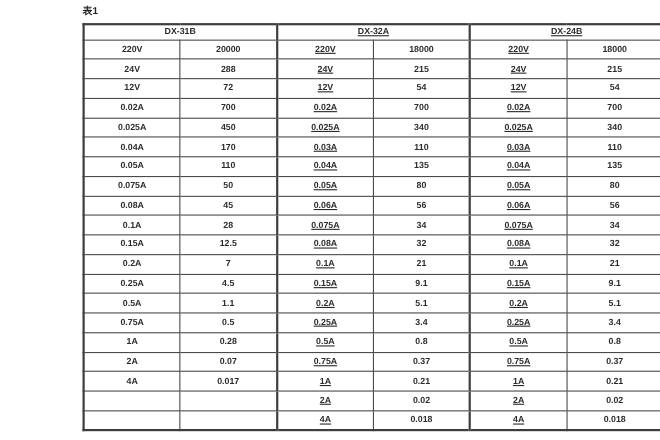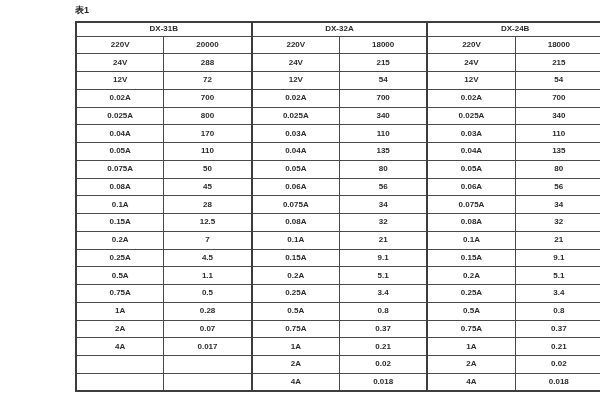--- a/index.html
+++ b/index.html
@@ -39,21 +39,21 @@
     font-weight: bold;
     color: #2b2b2b;
     text-align: center;
     vertical-align: middle;
     padding: 0;
     line-height: 1;
     height: 14px;
     overflow: hidden;
     white-space: nowrap;
   }
-  .group-start { border-left: 2px solid #3d3d3d !important; }
+  .group-start { border-left: 2px solid #3d3d3d !important; text-decoration: underline; }
 </style>
 </head>
 <body>
 
 <div class="caption">表1</div>
 
 <table class="spec-table">
   <thead>
     <tr>
       <th colspan="2">DX-31B</th>
@@ -89,21 +89,21 @@
       <tr>
         <td>0.02A</td>
         <td>700</td>
         <td class="group-start">0.02A</td>
         <td>700</td>
         <td class="group-start">0.02A</td>
         <td>700</td>
       </tr>
       <tr>
         <td>0.025A</td>
-        <td>800</td>
+        <td>450</td>
         <td class="group-start">0.025A</td>
         <td>340</td>
         <td class="group-start">0.025A</td>
         <td>340</td>
       </tr>
       <tr>
         <td>0.04A</td>
         <td>170</td>
         <td class="group-start">0.03A</td>
         <td>110</td>

